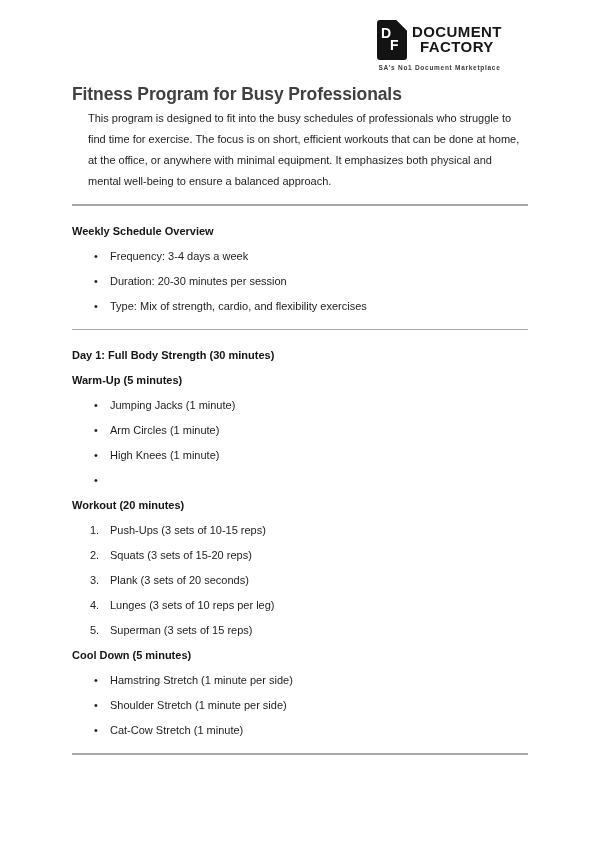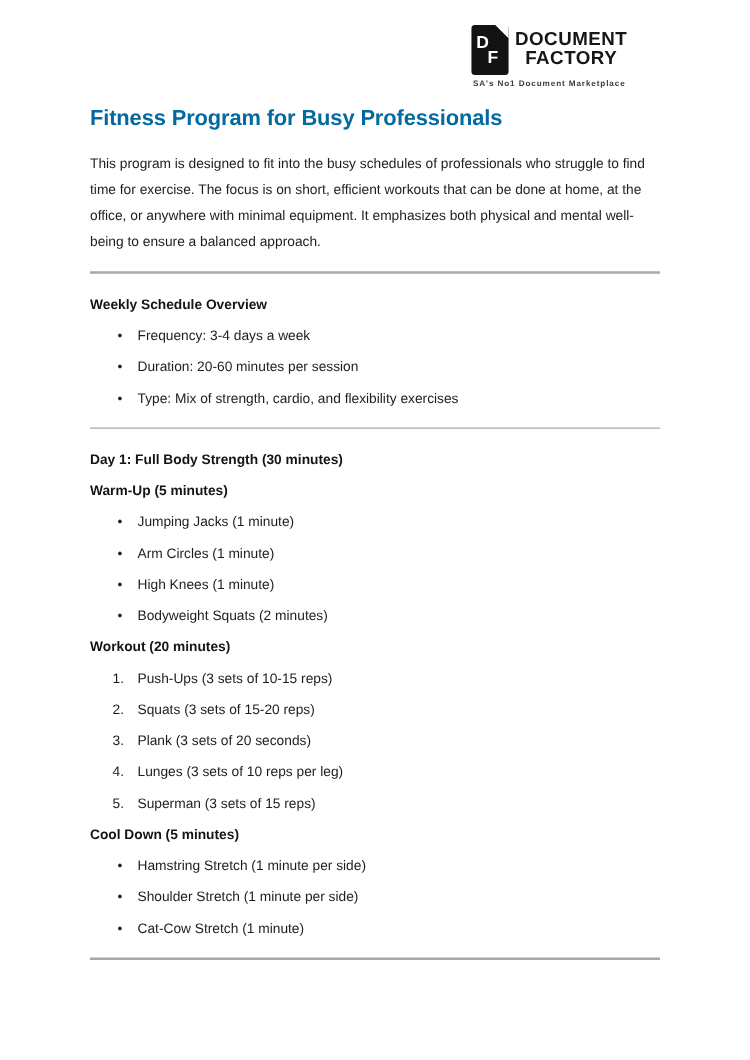--- a/index.html
+++ b/index.html
@@ -51,27 +51,28 @@
   .doc {
     position: absolute;
     top: 82px;
     left: 72px;
     width: 456px;
   }
   .doc-title {
     font-size: 17.5px;
     line-height: 24px;
     font-weight: 700;
-    color: #0369a1;
+    color: #404040;
     letter-spacing: -0.1px;
-    margin-bottom: 15px;
+    margin-bottom: 2px;
   }
   .body-text {
     font-size: 11px;
     line-height: 21px;
+    margin-left: 16px;
   }
   .divider {
     border: none;
     height: 1.5px;
     background: #a8a8a8;
     margin: 12px 0 15px 0;
   }
   .sec-heading {
     font-size: 11px;
     line-height: 21px;
@@ -129,21 +130,21 @@
     <hr class="divider">
 
     <div class="sec-heading">Weekly Schedule Overview</div>
     <ul class="list">
       <li>
         <span class="marker">•</span>
         <span class="li-text"><b>Frequency</b><span>: 3-4 days a week</span></span>
       </li>
       <li>
         <span class="marker">•</span>
-        <span class="li-text"><b>Duration</b><span>: 20-60 minutes per session</span></span>
+        <span class="li-text"><b>Duration</b><span>: 20-30 minutes per session</span></span>
       </li>
       <li>
         <span class="marker">•</span>
         <span class="li-text"><b>Type</b><span>: Mix of strength, cardio, and flexibility exercises</span></span>
       </li>
     </ul>
 
     <hr class="divider">
 
     <div class="sec-heading">Day 1: Full Body Strength (30 minutes)</div>
@@ -157,21 +158,20 @@
       <li>
         <span class="marker">•</span>
         <span class="li-text">Arm Circles (1 minute)</span>
       </li>
       <li>
         <span class="marker">•</span>
         <span class="li-text">High Knees (1 minute)</span>
       </li>
       <li>
         <span class="marker">•</span>
-        <span class="li-text">Bodyweight Squats (2 minutes)</span>
       </li>
     </ul>
 
     <div class="sec-heading">Workout (20 minutes)</div>
     <ol class="list">
       <li>
         <span class="num-marker">1.</span>
         <span class="li-text"><b>Push-Ups</b><span> (3 sets of 10-15 reps)</span></span>
       </li>
       <li>

